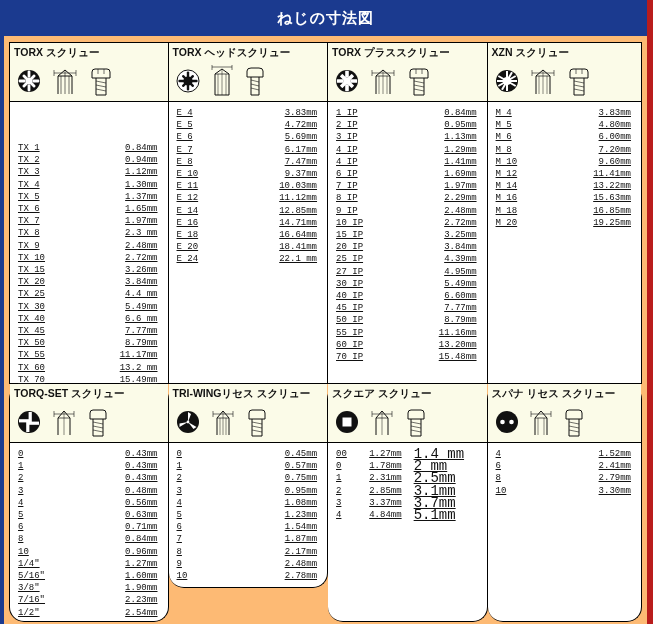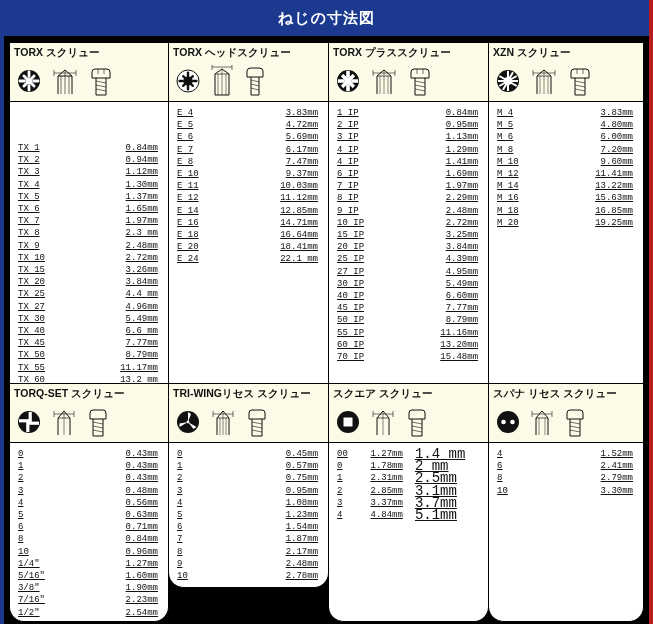--- a/index.html
+++ b/index.html
@@ -13,22 +13,22 @@
     font-family: "Liberation Sans", sans-serif;
     color: #111111;
     overflow: hidden;
   }
   .page {
     position: relative;
     width: 653px;
     height: 624px;
     box-sizing: border-box;
     border-left: 4px solid #1b3a8f;
-    border-right: 4px solid #b91c1c;
-    background: #000000;
+    border-right: 6px solid #b91c1c;
+    background: #fdba74;
   }
   .title-bar {
     height: 36px;
     background: #1b3a8f;
     color: #ffffff;
     display: flex;
     align-items: center;
     justify-content: center;
     font-size: 15px;
     font-weight: bold;
@@ -219,24 +219,20 @@
                   <td class="c-code">TX 15</td>
                   <td class="c-val">3.26mm</td>
                 </tr>
                 <tr>
                   <td class="c-code">TX 20</td>
                   <td class="c-val">3.84mm</td>
                 </tr>
                 <tr>
                   <td class="c-code">TX 25</td>
                   <td class="c-val">4.4  mm</td>
-                </tr>
-                <tr>
-                  <td class="c-code">TX 27</td>
-                  <td class="c-val">4.96mm</td>
                 </tr>
                 <tr>
                   <td class="c-code">TX 30</td>
                   <td class="c-val">5.49mm</td>
                 </tr>
                 <tr>
                   <td class="c-code">TX 40</td>
                   <td class="c-val">6.6  mm</td>
                 </tr>
                 <tr>

